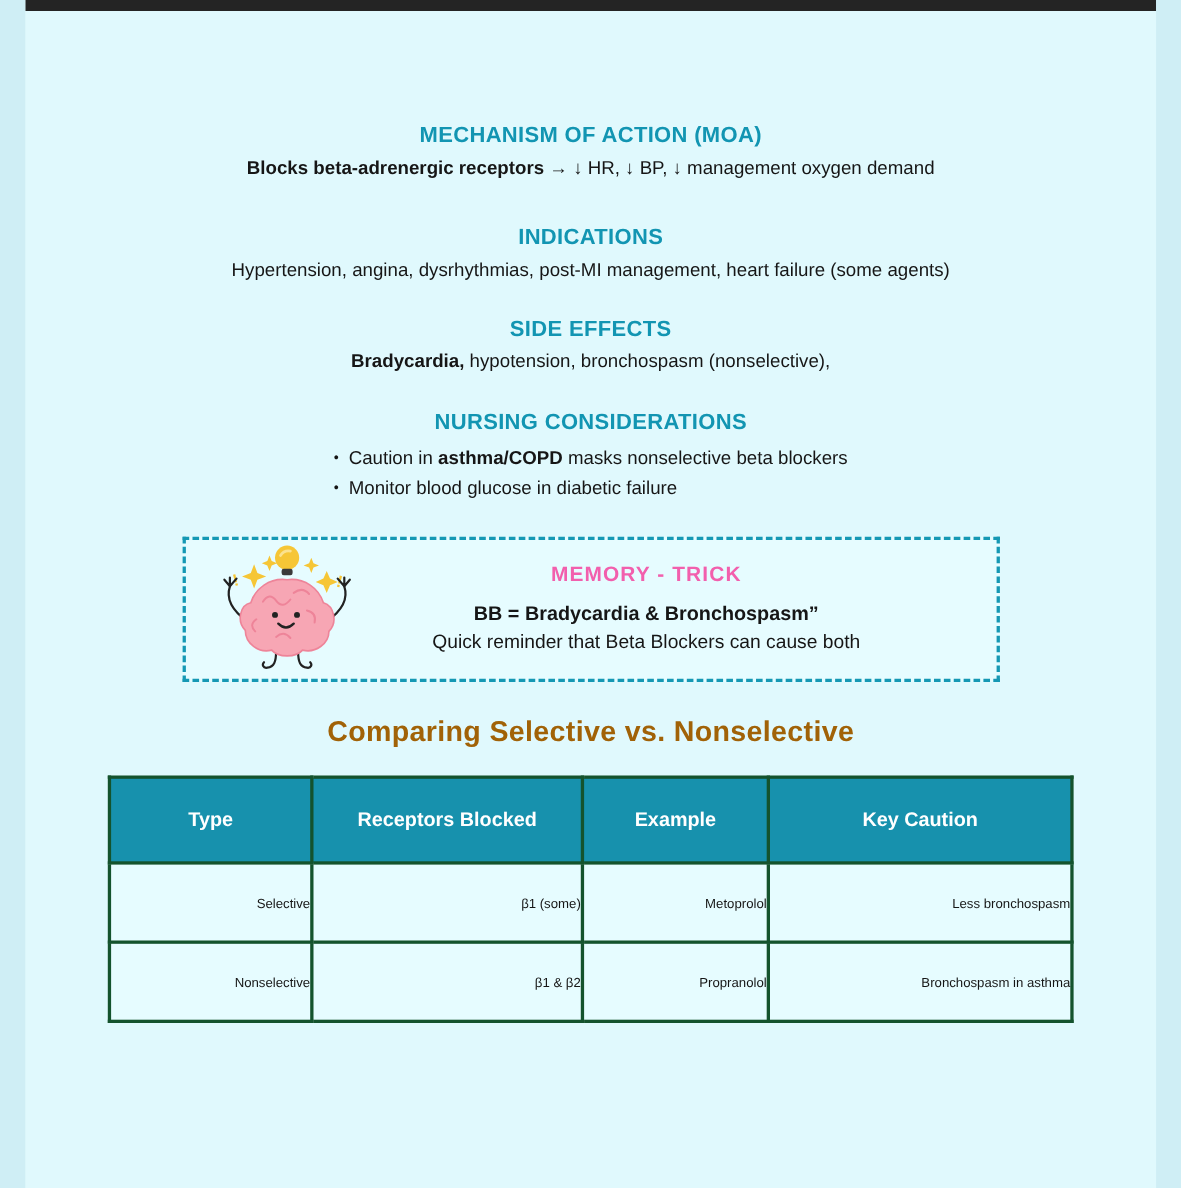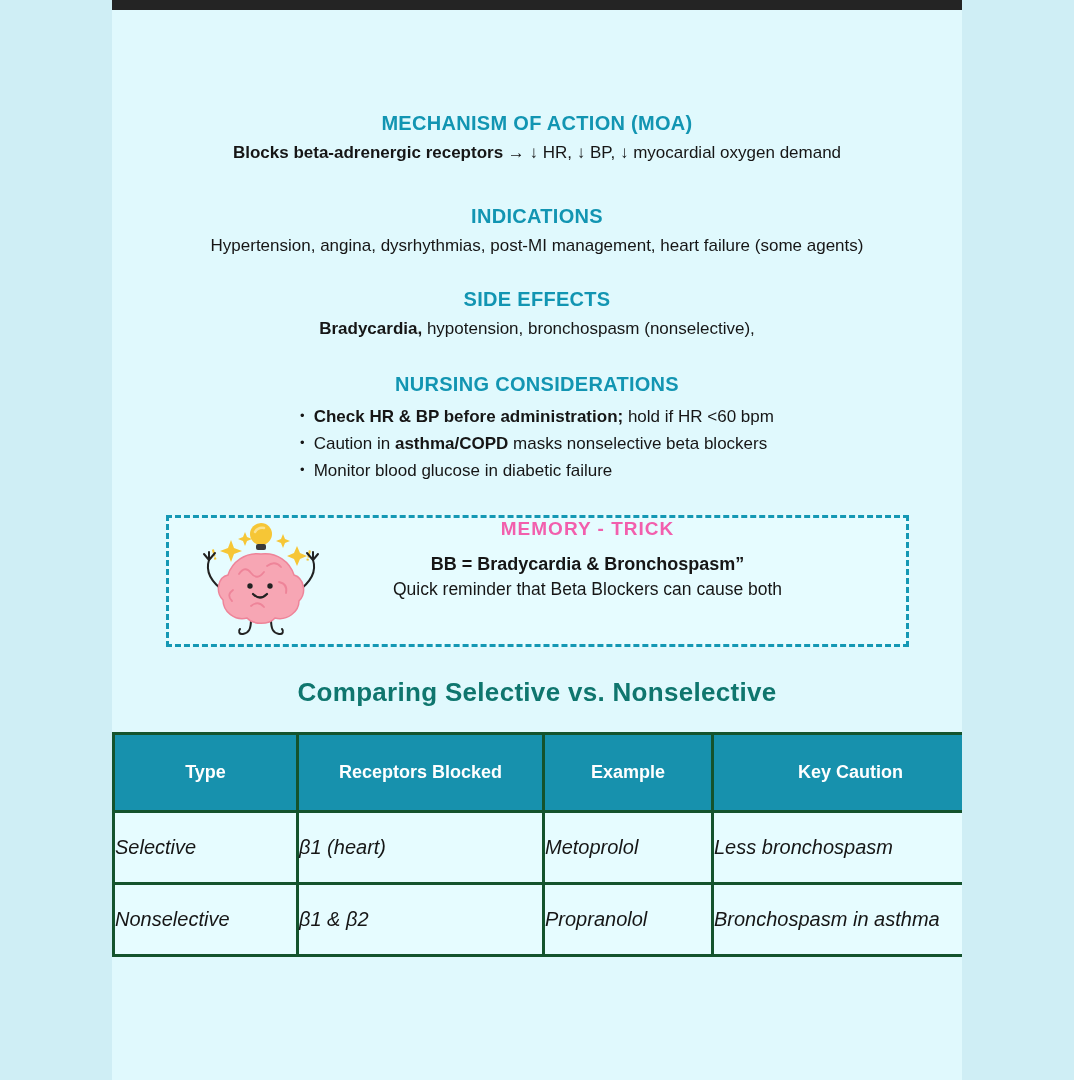--- a/index.html
+++ b/index.html
@@ -1,18 +1,18 @@
 <!DOCTYPE html>
 <html><head>
 <meta charset="utf-8">
 <style>
   * { margin: 0; padding: 0; box-sizing: border-box; }
   html, body { background: #cfeef5; }
   .page {
-    width: 850px; height: 1080px;
+    width: 1028px; height: 1080px;
     background: #E0F9FD;
     font-family: "Liberation Sans", sans-serif;
     color: #161616;
     position: relative;
     overflow: hidden;
     margin: 0 auto;
   }
   .top-bar { width: 100%; height: 10px; background: #242424; }
   .content { text-align: center; }
 
@@ -36,83 +36,81 @@
   .bullet-dot {
     display: inline-block; font-size: 13px;
     margin-right: 9px; position: relative; top: -2px; color: #161616;
   }
 
   .memory-box {
     width: 743px; height: 132px;
     margin: 30px auto 0;
     border: 3px dashed #1598B4;
     background: #E6FCFF;
-    display: flex; align-items: flex-start;
+    display: flex; align-items: center;
   }
   .memory-illustration { flex: 0 0 150px; padding-left: 24px; }
   .memory-text { flex: 1; text-align: center; padding-right: 58px; }
   .memory-heading {
     color: #F25FAD; font-size: 19px; font-weight: 700;
     letter-spacing: 1px; margin-bottom: 12px;
   }
   .memory-line1 { font-size: 18px; font-weight: 700; line-height: 24px; }
   .memory-line2 { font-size: 17.5px; line-height: 26px; }
 
   .compare-title {
     margin-top: 30px;
-    color: #0f766e; font-size: 26px; font-weight: 700;
+    color: #a16207; font-size: 26px; font-weight: 700;
     letter-spacing: 0.3px; line-height: 30px;
   }
 
   .compare-table {
     width: 875px; margin: 25px auto 0;
     border-collapse: collapse;
     table-layout: fixed;
   }
   .compare-table th, .compare-table td { border: 3px solid #14532d; }
   .compare-table th {
     background: #1791AD; color: #ffffff;
     font-size: 18px; font-weight: 700;
     height: 78px;
   }
   .compare-table td {
     background: #E6FCFF;
-    font-size: 20px; height: 72px;
-    text-align: left;
-    font-style: italic;
+    font-size: 12px; height: 72px;
+    text-align: right;
   }
   .col-type { width: 184px; }
   .col-receptors { width: 246px; }
   .col-example { width: 169px; }
   .col-caution { width: 276px; }
 </style>
 </head>
 <body>
 
 <div class="page">
   <div class="top-bar"></div>
 
   <div class="content">
 
     
     <div class="section-heading mt-moa">MECHANISM OF ACTION (MOA)</div>
-    <p class="body-line"><b>Blocks beta-adrenergic receptors</b><span> → ↓ HR, ↓ BP, ↓ myocardial oxygen demand</span></p>
+    <p class="body-line"><b>Blocks beta-adrenergic receptors</b><span> → ↓ HR, ↓ BP, ↓ management oxygen demand</span></p>
 
     
     <div class="section-heading mt-ind">INDICATIONS</div>
     <p class="body-line">Hypertension, angina, dysrhythmias, post-MI management, heart failure (some agents)</p>
 
     
     <div class="section-heading mt-se">SIDE EFFECTS</div>
     <p class="body-line"><b>Bradycardia,</b><span> hypotension, bronchospasm (nonselective),</span></p>
 
     
     <div class="section-heading mt-nur">NURSING CONSIDERATIONS</div>
     <div class="bullet-list">
-      <div class="bullet-row"><span class="bullet-dot">•</span><span></span><b>Check HR &amp; BP before administration;</b><span> hold if HR &lt;60 bpm</span></div>
       <div class="bullet-row"><span class="bullet-dot">•</span><span>Caution in </span><b>asthma/COPD</b><span> masks nonselective beta blockers</span></div>
       <div class="bullet-row"><span class="bullet-dot">•</span><span>Monitor blood glucose in diabetic failure</span><b></b><span></span></div>
     </div>
 
     
     <div class="memory-box">
       <div class="memory-illustration">
         <svg width="135" height="122" viewBox="0 0 135 122" aria-hidden="true">
 
           <circle cx="68" cy="16" r="11" fill="#F6C636"></circle>
@@ -168,21 +166,21 @@
         <tr>
           <th>Type</th>
           <th>Receptors Blocked</th>
           <th>Example</th>
           <th>Key Caution</th>
         </tr>
       </thead>
       <tbody>
         <tr>
           <td>Selective</td>
-          <td>β1 (heart)</td>
+          <td>β1 (some)</td>
           <td>Metoprolol</td>
           <td>Less bronchospasm</td>
         </tr>
         <tr>
           <td>Nonselective</td>
           <td>β1 &amp; β2</td>
           <td>Propranolol</td>
           <td>Bronchospasm in asthma</td>
         </tr>
       </tbody>

